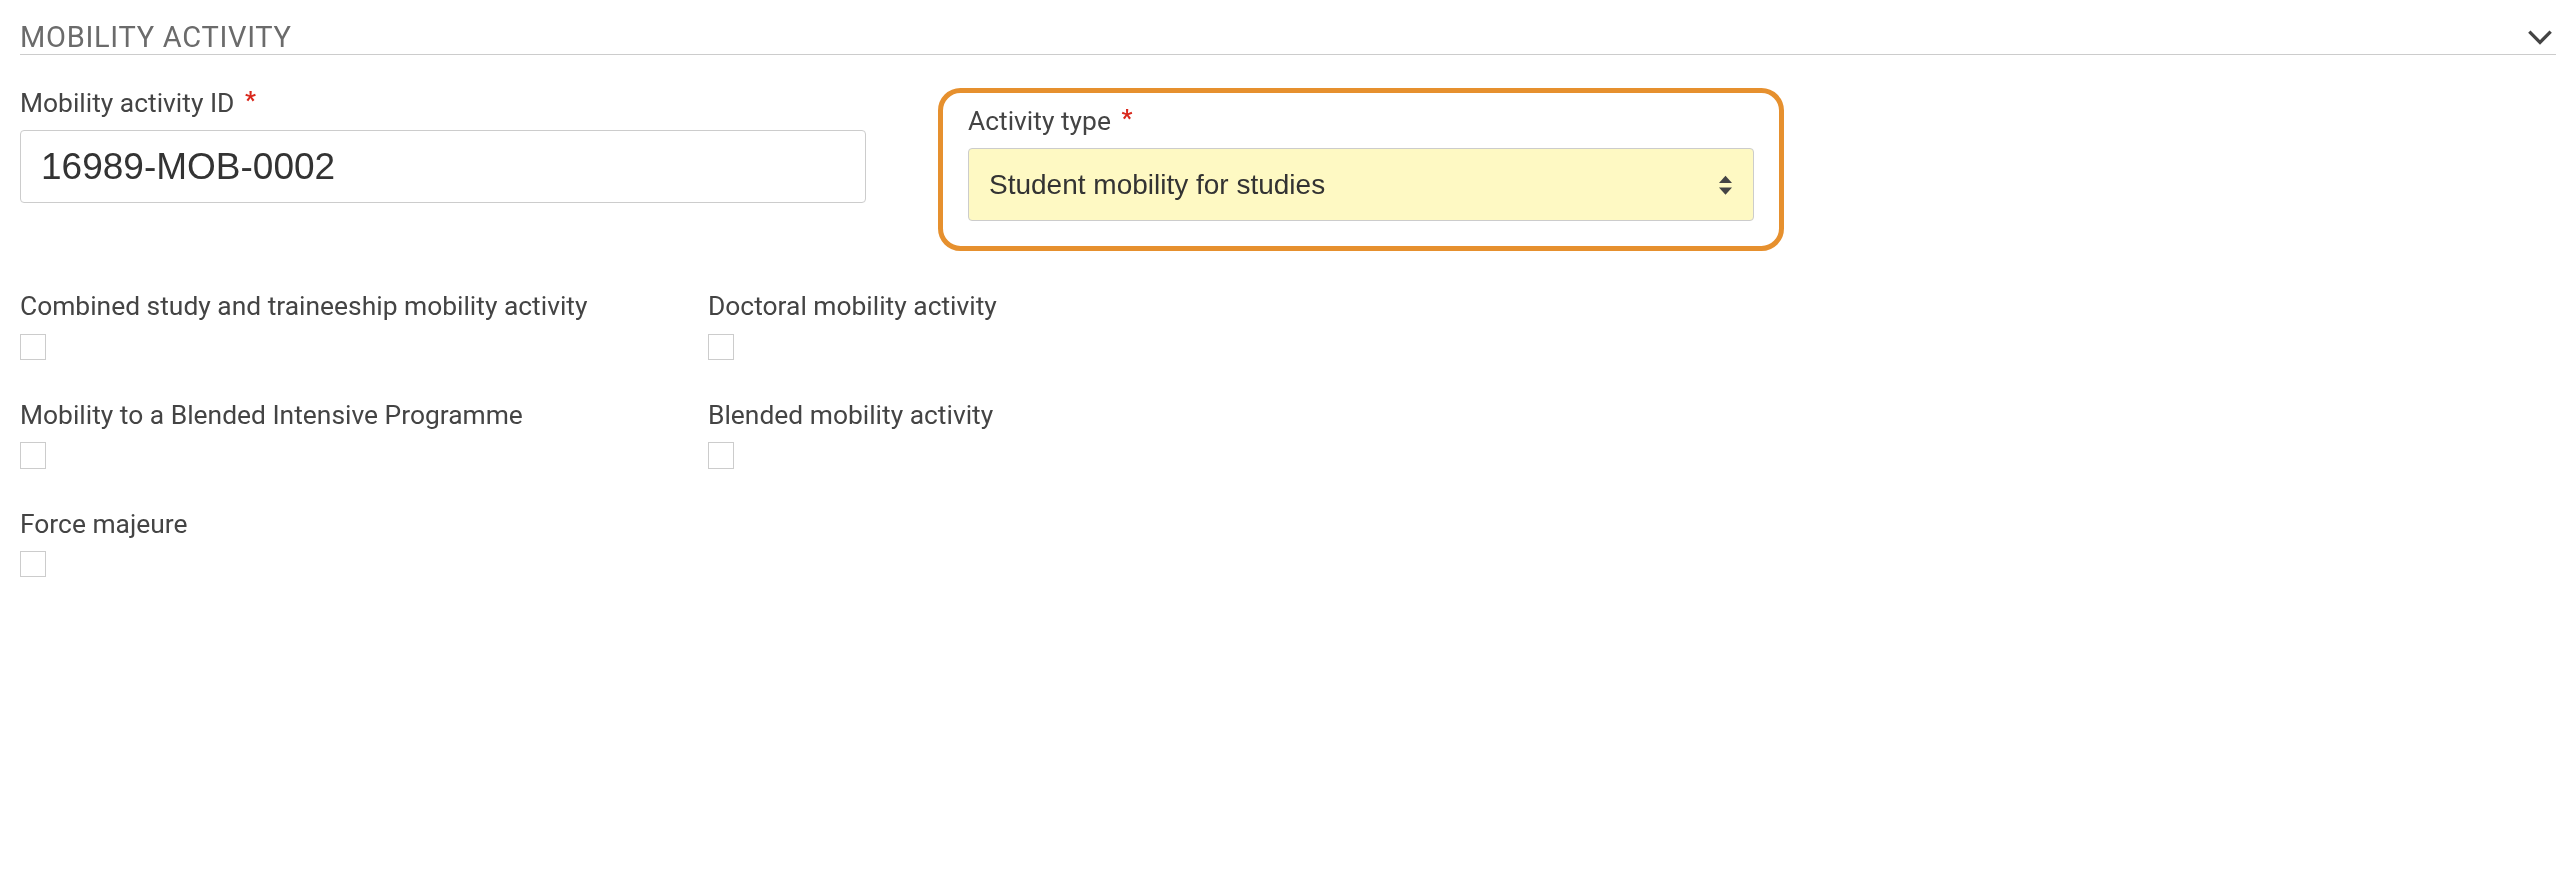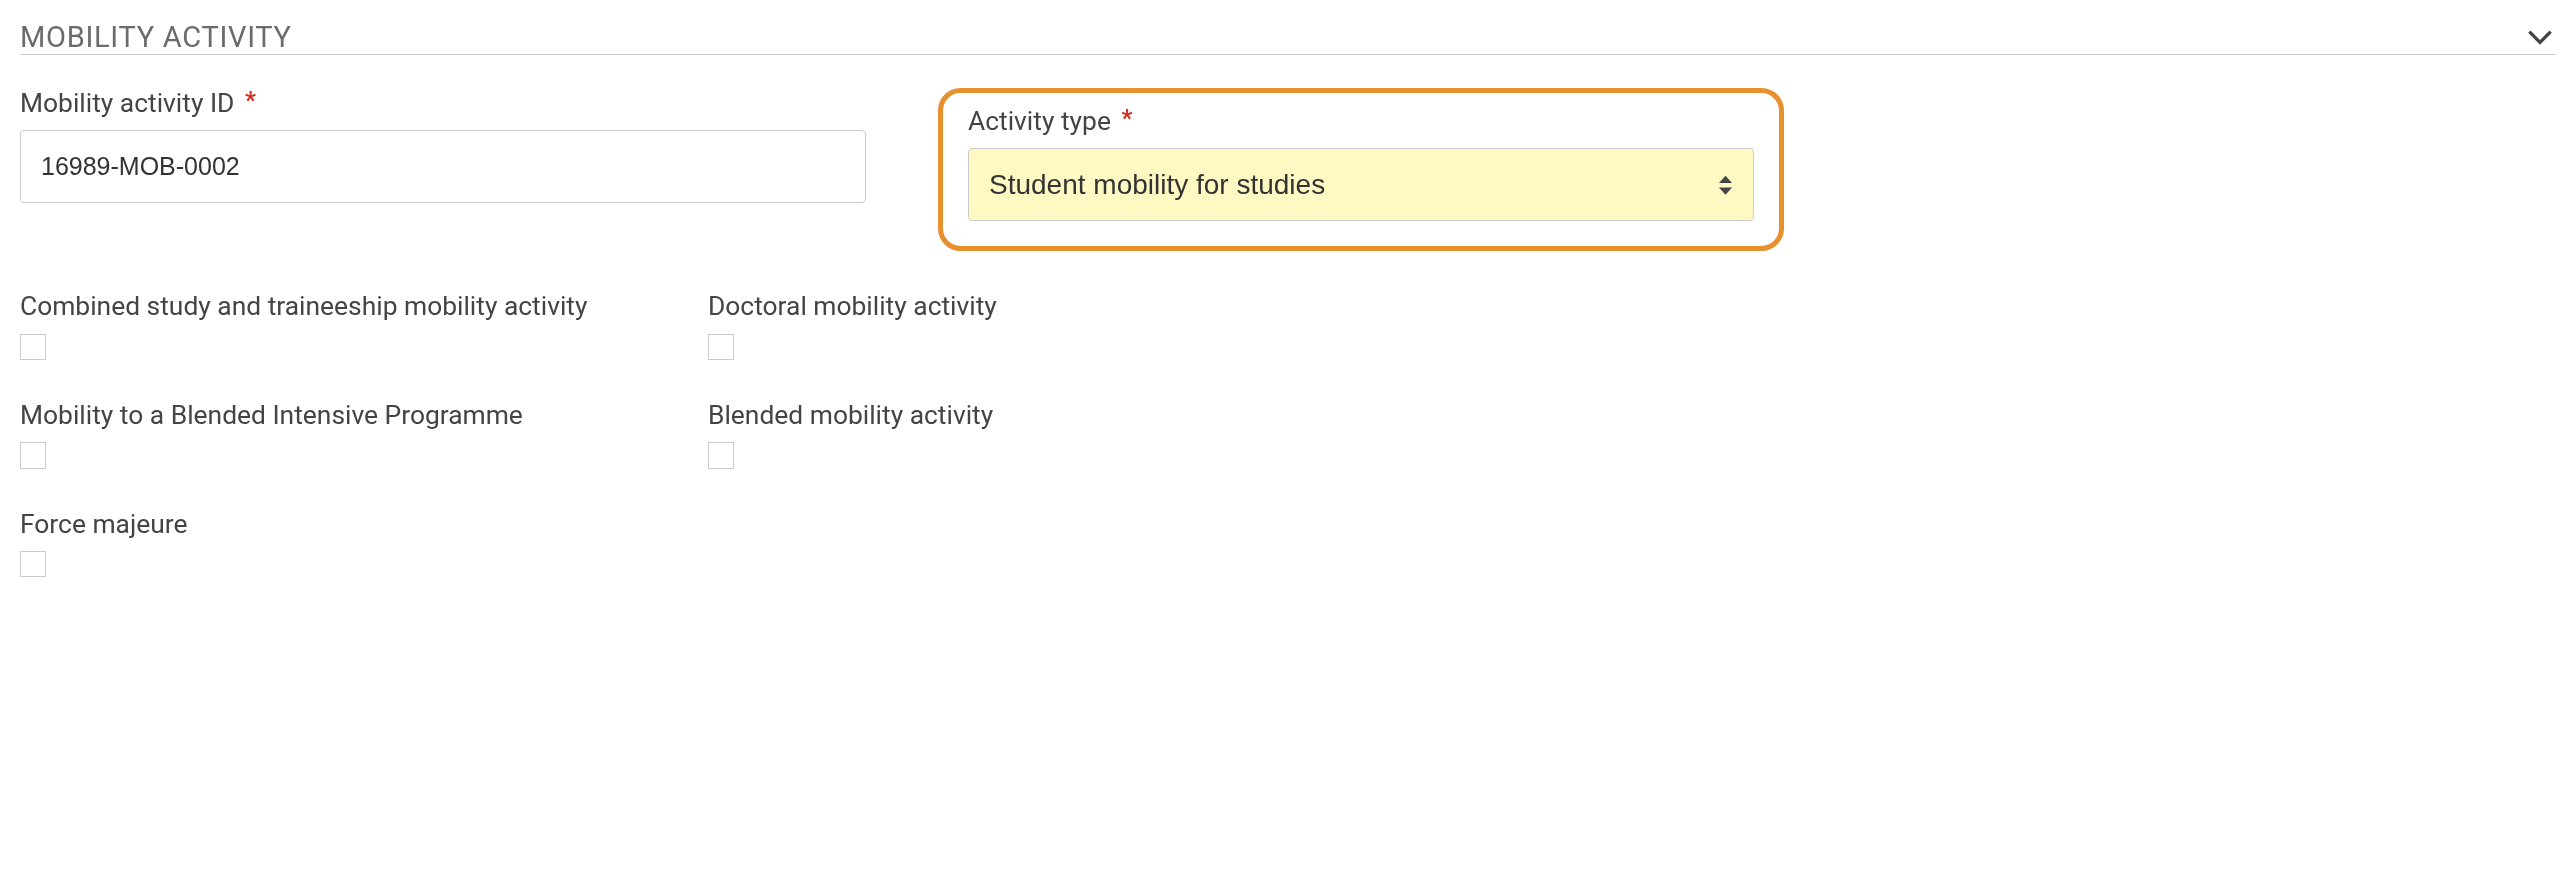--- a/index.html
+++ b/index.html
@@ -55,21 +55,21 @@
     position: relative;
     top: -4px;
     font-size: 24px;
   }
 
   .text-input {
     height: 73px;
     border: 1.3px solid #ccc;
     border-radius: 4px;
     padding: 0 20px;
-    font-size: 25px;
+    font-size: 37px;
     color: #333;
     background: #fff;
   }
 
   .select-wrap {
     position: relative;
   }
   .select-input {
     height: 73px;
     width: 100%;

